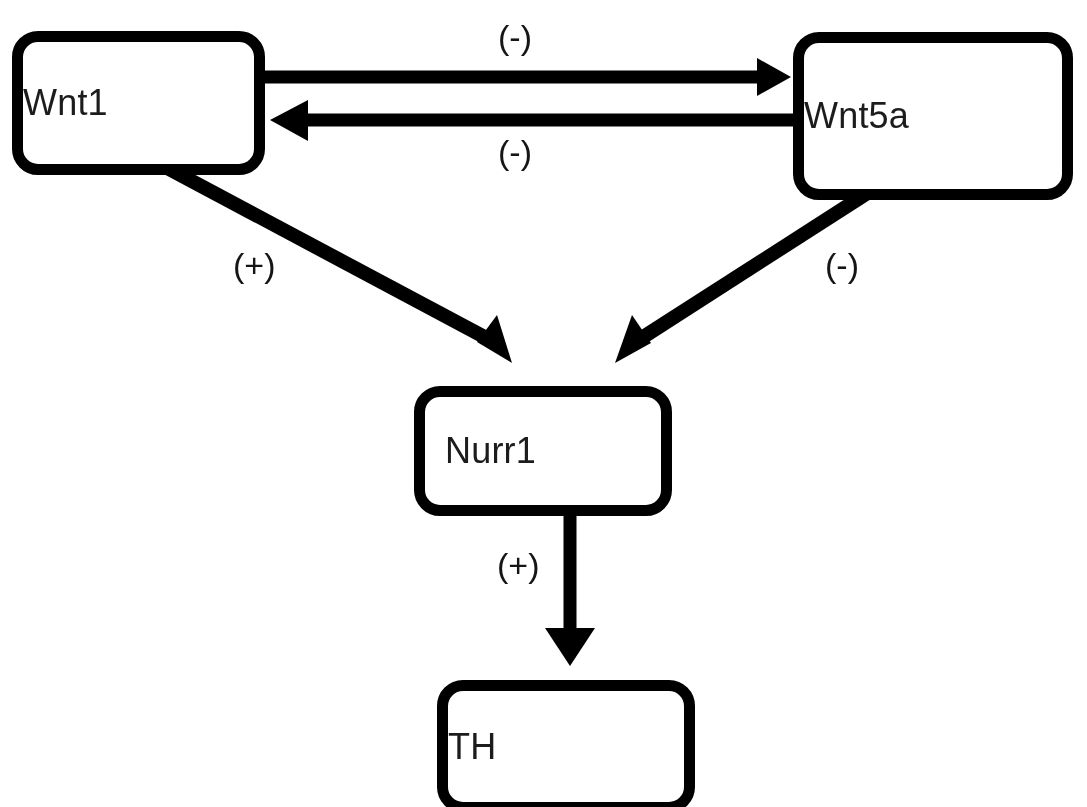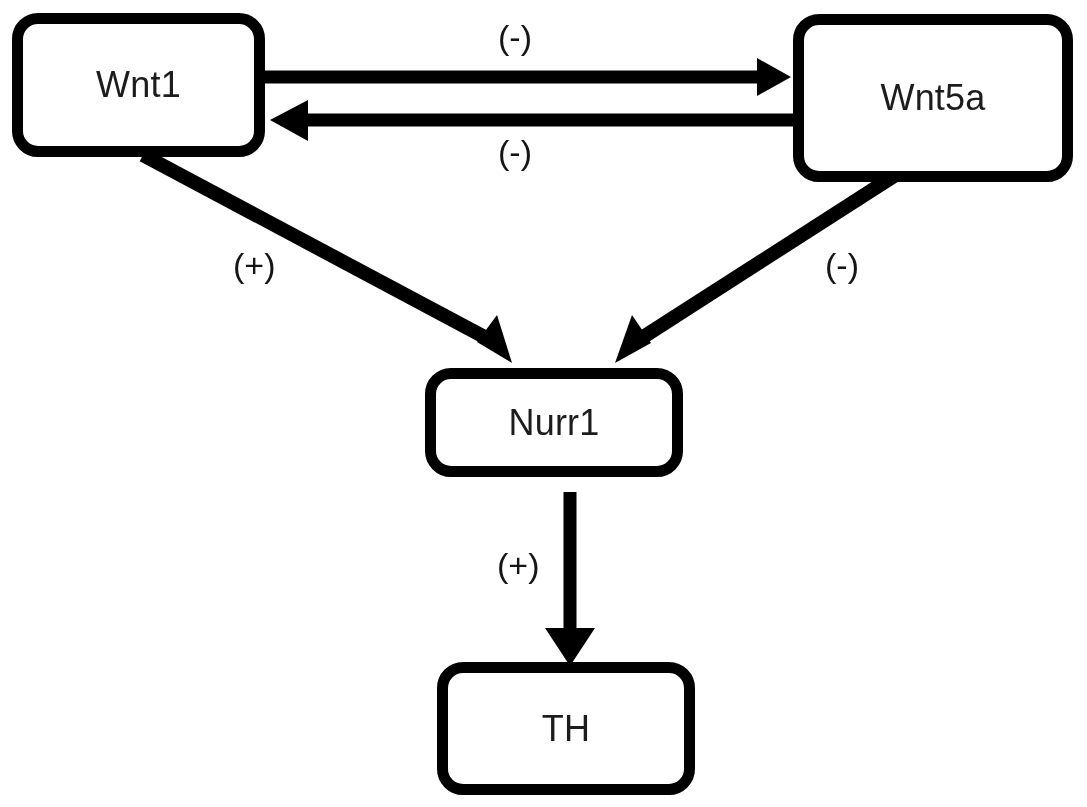--- a/index.html
+++ b/index.html
@@ -27,22 +27,22 @@
     display: block;
   }
   .node-box {
     position: absolute;
     box-sizing: border-box;
     background: #ffffff;
     border: 11px solid #000000;
     border-radius: 26px;
     display: flex;
     align-items: center;
-    justify-content: center;
     z-index: 3;
+    margin-top: 18px;
   }
   .node-label {
     font-family: "Liberation Sans", sans-serif;
     font-size: 36px;
     font-weight: 400;
     color: #1c1c1c;
     letter-spacing: 0.2px;
     line-height: 1;
     user-select: none;
   }
@@ -93,21 +93,21 @@
   </svg>
 
   <div class="node-box" style="left:12px; top:13px; width:253px; height:144px;">
     <span class="node-label">Wnt1</span>
   </div>
 
   <div class="node-box" style="left:793px; top:14px; width:280px; height:168px;">
     <span class="node-label">Wnt5a</span>
   </div>
 
-  <div class="node-box" style="left:425px; top:368px; width:258px; height:109px;">
+  <div class="node-box" style="left:414px; top:368px; width:258px; height:130px;padding-left:20px;">
     <span class="node-label">Nurr1</span>
   </div>
 
   <div class="node-box" style="left:437px; top:662px; width:258px; height:133px;">
     <span class="node-label">TH</span>
   </div>
 
   <span class="edge-label" style="left:498px; top:20px;">(-)</span>
 
   <span class="edge-label" style="left:498px; top:135px;">(-)</span>

